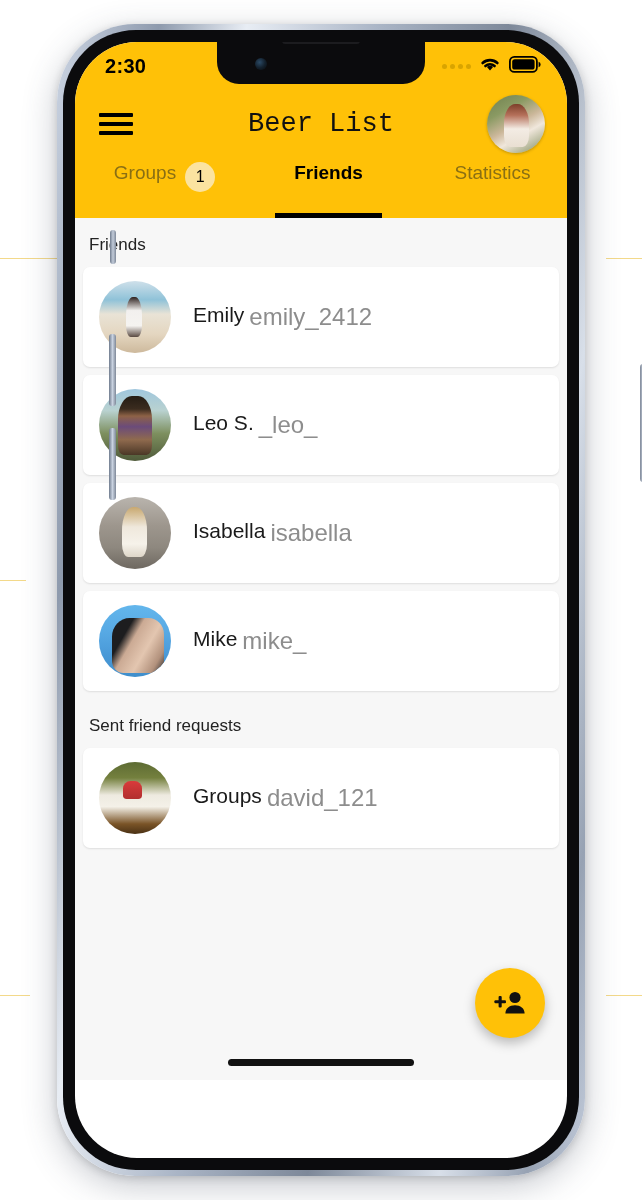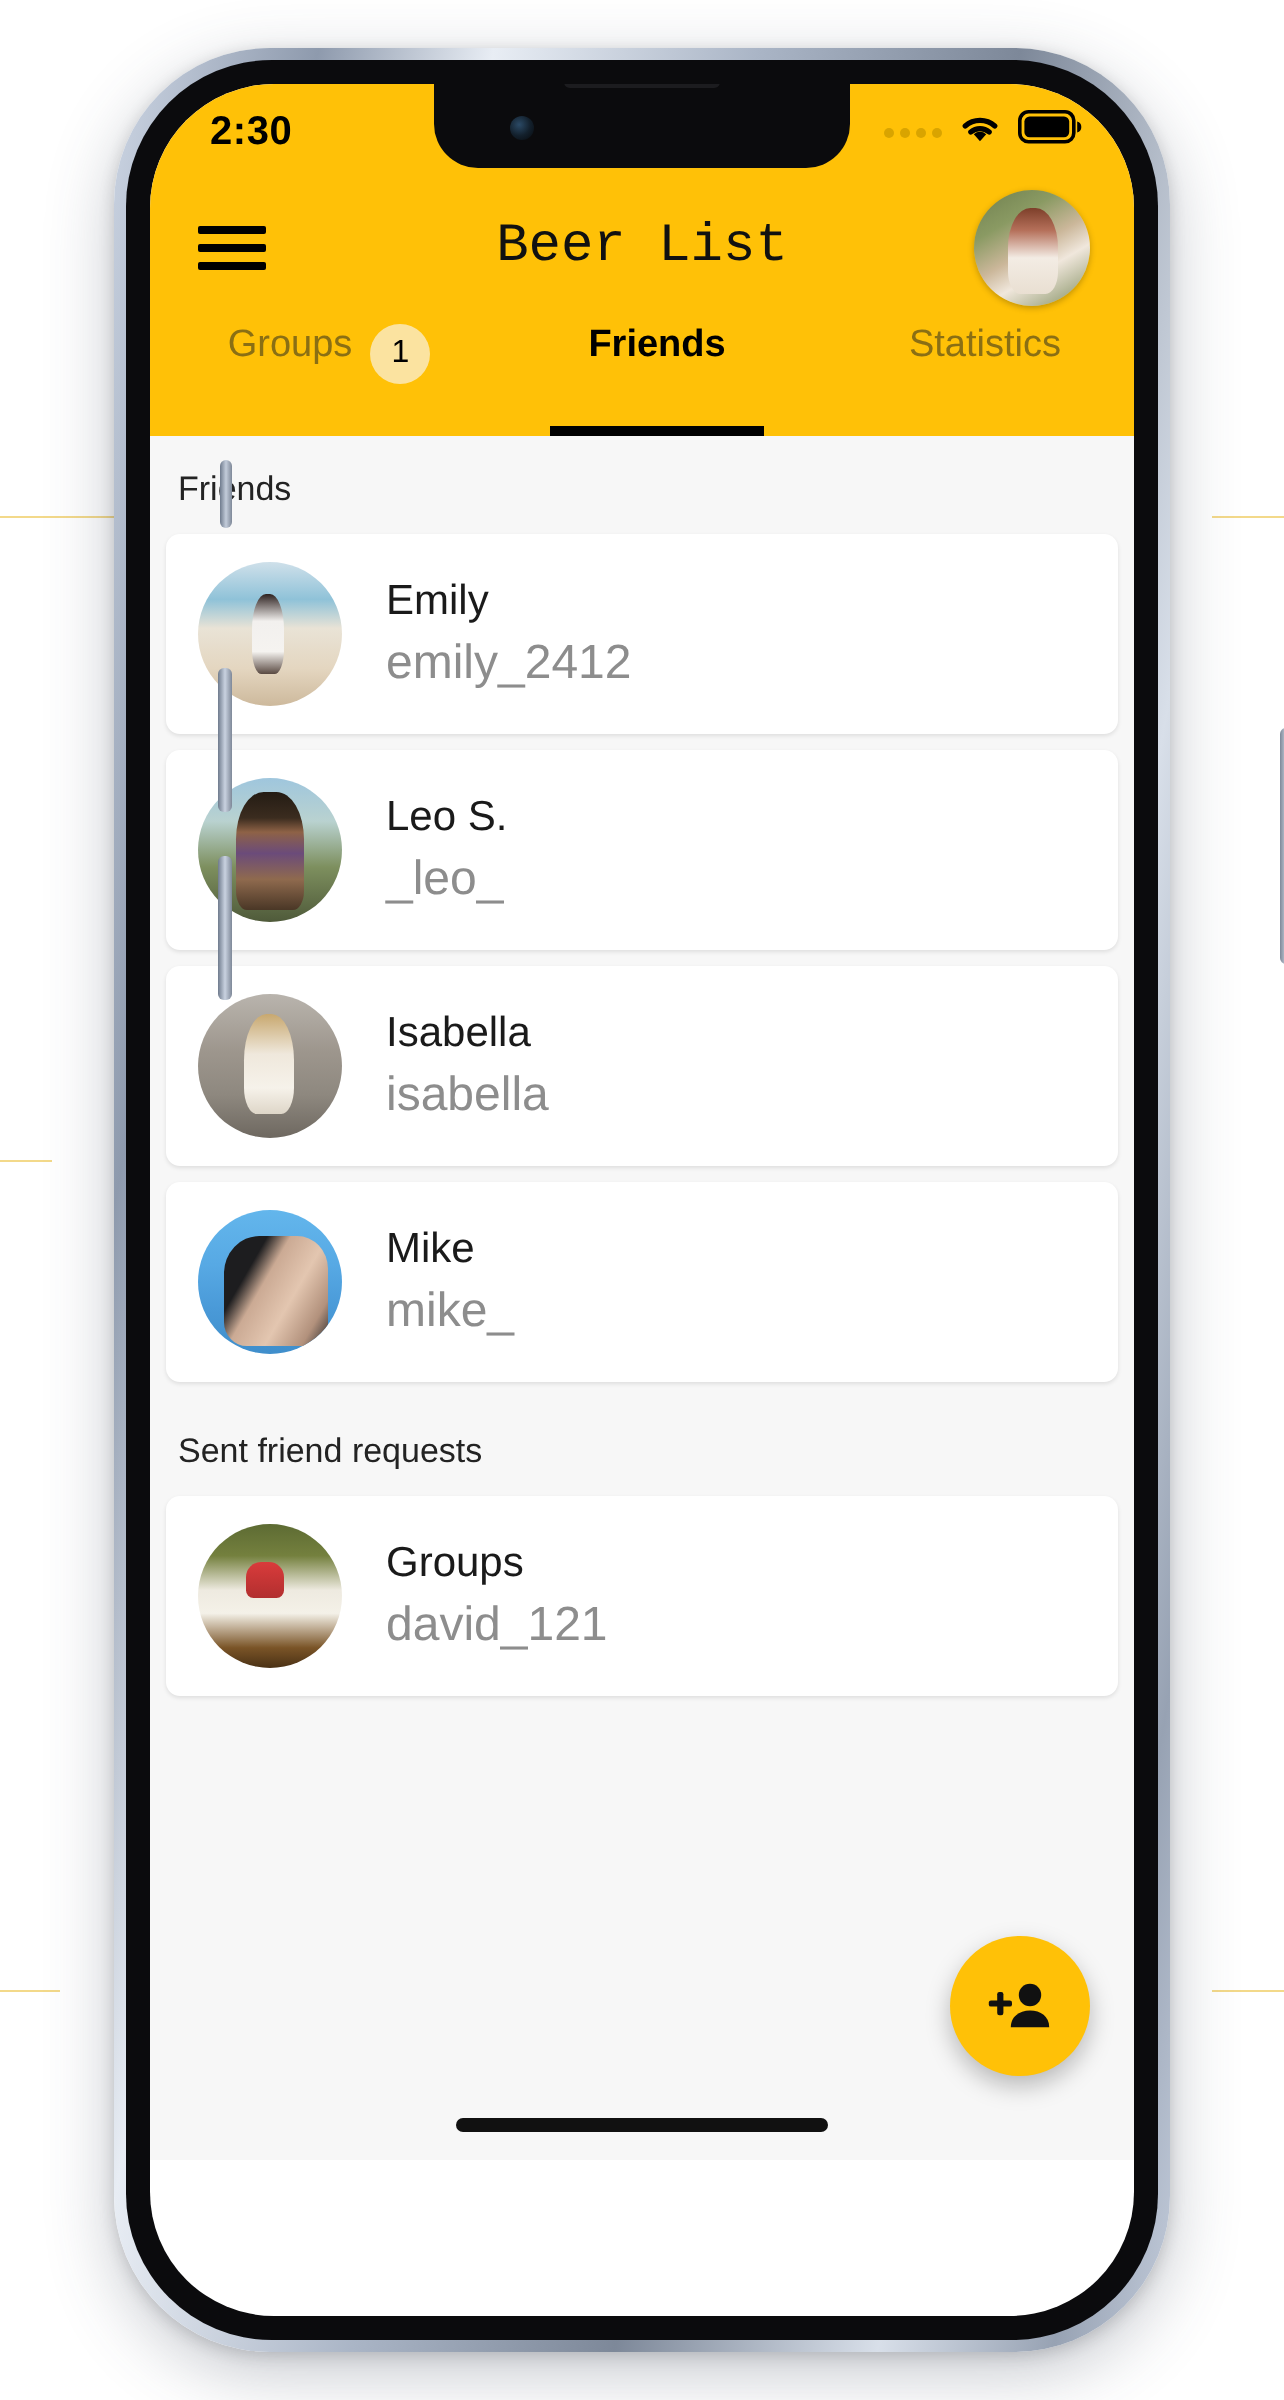--- a/index.html
+++ b/index.html
@@ -201,21 +201,21 @@
     cursor: pointer;
   }
   .row-avatar {
     width: 72px; height: 72px;
     border-radius: 50%;
     overflow: hidden;
     flex: none;
     margin-right: 22px;
     position: relative;
   }
-  .row-text { display: flex; flex-direction: column; gap: 5px; }
+  .row-text { display: flex; flex-direction: row; gap: 5px; }
   .row-name { font-size: 21px; color: #1a1a1a; }
   .row-handle { font-size: 24px; color: #8d8d8d; }
 
   
   .fab {
     position: absolute;
     right: 22px;
     bottom: 42px;
     width: 70px; height: 70px;
     border-radius: 50%;

